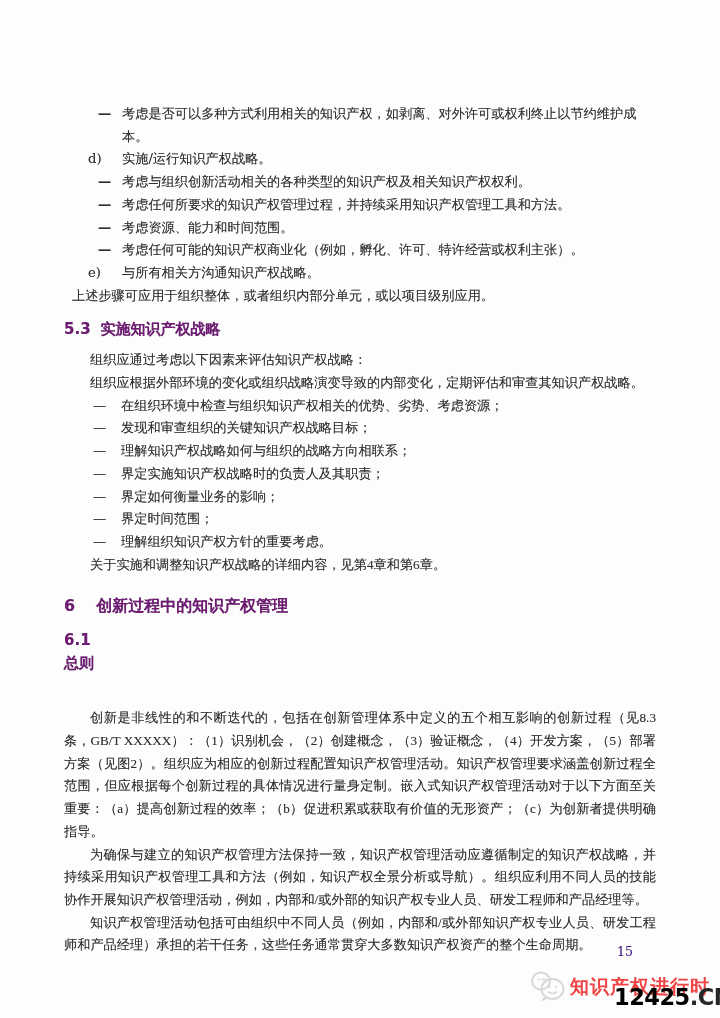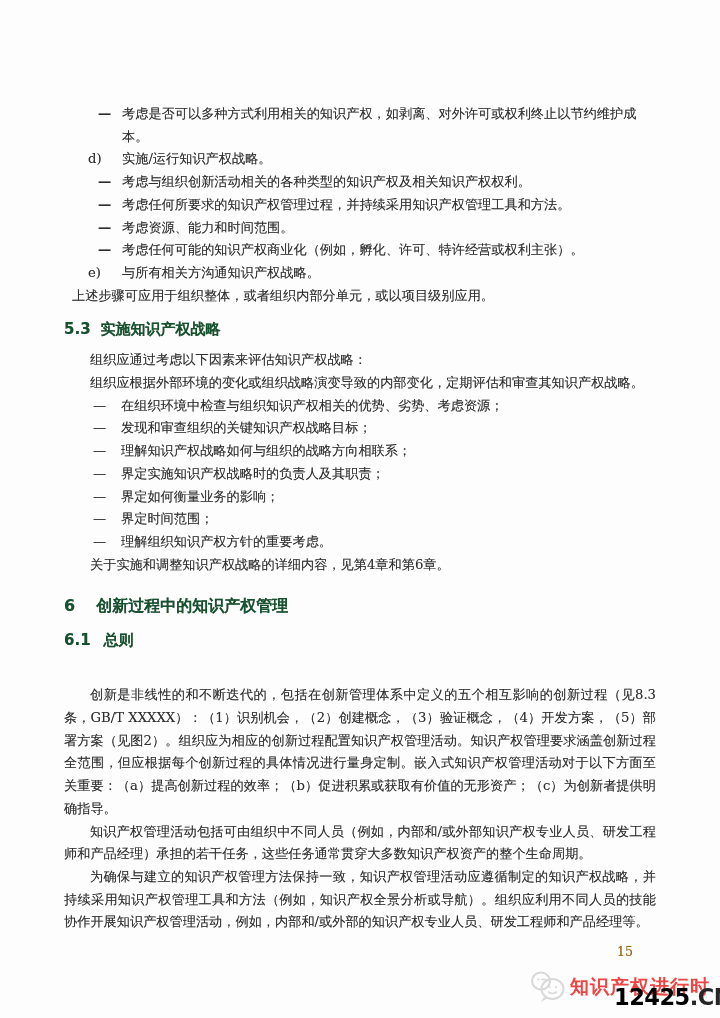--- a/index.html
+++ b/index.html
@@ -28,46 +28,46 @@
   .li .li-text { flex: 1 1 auto; }
   
   .list-top .li.dash { padding-left: 34px; }
   .list-top .li.dash .marker { flex: none; width: 24px; font-weight: bold; }
   
   .list-top .li.alpha { padding-left: 24px; }
   .list-top .li.alpha .marker { flex: none; width: 34px; }
   
   .list-eval .li { padding-left: 29px; }
   .list-eval .li .marker { flex: none; width: 28px; }
-  .para { margin: 0; text-align: justify; }
+  .para { margin: 0; text-align: justify; font-family: Liberation Serif, serif; }
   .para.indent { text-indent: 26px; }
   .para.small-indent { text-indent: 8px; }
   .heading {
     font-family: "DejaVu Sans", "Liberation Sans", sans-serif;
     font-weight: bold;
-    color: #14532d;
+    color: #701a75;
     display: flex;
     text-shadow: 0 0 0.4px rgba(40,40,40,0.5);
   }
   .heading.h-small { font-size: 15px; line-height: 23px; }
   .heading.h-big { font-size: 16px; line-height: 24px; }
   .h-5-3 { margin: 11px 0 8px 0; }
   .h-5-3 .h-num { margin-right: 10px; }
   .h-6 { margin-top: 18px; }
   .h-6 .h-num { margin-right: 21px; }
-  .h-6-1 { margin-top: 11px; }
+  .h-6-1 { margin-top: 11px; flex-direction: column; }
   .h-6-1 .h-num { margin-right: 13px; }
   .p-innovation { margin-top: 32px; }
   .page-number {
     position: absolute;
     left: 610px; top: 944px;
     width: 30px;
     text-align: center;
     font-size: 12.5px;
-    color: #a16207;
+    color: #4c1d95;
     text-shadow: 0 0 0.4px rgba(60,60,60,0.4);
   }
   .watermark {
     position: absolute;
     left: 530px; top: 962px;
     width: 186px; height: 50px;
     font-family: "DejaVu Sans", "Liberation Sans", sans-serif;
   }
   .wm-icon { position: absolute; left: 0; top: 7px; }
   .wm-name {
@@ -174,22 +174,22 @@
       <span class="h-num">6</span>
       <span class="h-title">创新过程中的知识产权管理</span>
     </div>
 
     <div class="heading h-small h-6-1">
       <span class="h-num">6.1</span>
       <span class="h-title">总则</span>
     </div>
 
     <p class="para indent p-innovation">创新是非线性的和不断迭代的，包括在创新管理体系中定义的五个相互影响的创新过程（见8.3条，GB/T XXXXX）：（1）识别机会，（2）创建概念，（3）验证概念，（4）开发方案，（5）部署方案（见图2）。组织应为相应的创新过程配置知识产权管理活动。知识产权管理要求涵盖创新过程全范围，但应根据每个创新过程的具体情况进行量身定制。嵌入式知识产权管理活动对于以下方面至关重要：（a）提高创新过程的效率；（b）促进积累或获取有价值的无形资产；（c）为创新者提供明确指导。</p>
+    <p class="para indent">为确保与建立的知识产权管理方法保持一致，知识产权管理活动应遵循制定的知识产权战略，并持续采用知识产权管理工具和方法（例如，知识产权全景分析或导航）。组织应利用不同人员的技能协作开展知识产权管理活动，例如，内部和/或外部的知识产权专业人员、研发工程师和产品经理等。</p>
     <p class="para indent">知识产权管理活动包括可由组织中不同人员（例如，内部和/或外部知识产权专业人员、研发工程师和产品经理）承担的若干任务，这些任务通常贯穿大多数知识产权资产的整个生命周期。</p>
-    <p class="para indent">为确保与建立的知识产权管理方法保持一致，知识产权管理活动应遵循制定的知识产权战略，并持续采用知识产权管理工具和方法（例如，知识产权全景分析或导航）。组织应利用不同人员的技能协作开展知识产权管理活动，例如，内部和/或外部的知识产权专业人员、研发工程师和产品经理等。</p>
 
   </div>
 
   <div class="page-number">15</div>
 
   <div class="watermark">
     <svg class="wm-icon" width="36" height="36" viewBox="0 0 36 36" fill="none" xmlns="http://www.w3.org/2000/svg">
       <ellipse cx="11" cy="12" rx="9" ry="8.5" stroke="#d7d7d7" stroke-width="2"></ellipse>
       <circle cx="8.5" cy="10.5" r="1.1" fill="#d7d7d7"></circle>
       <path d="M12 10.5 h3.5" stroke="#d7d7d7" stroke-width="1.6" stroke-linecap="round"></path>

